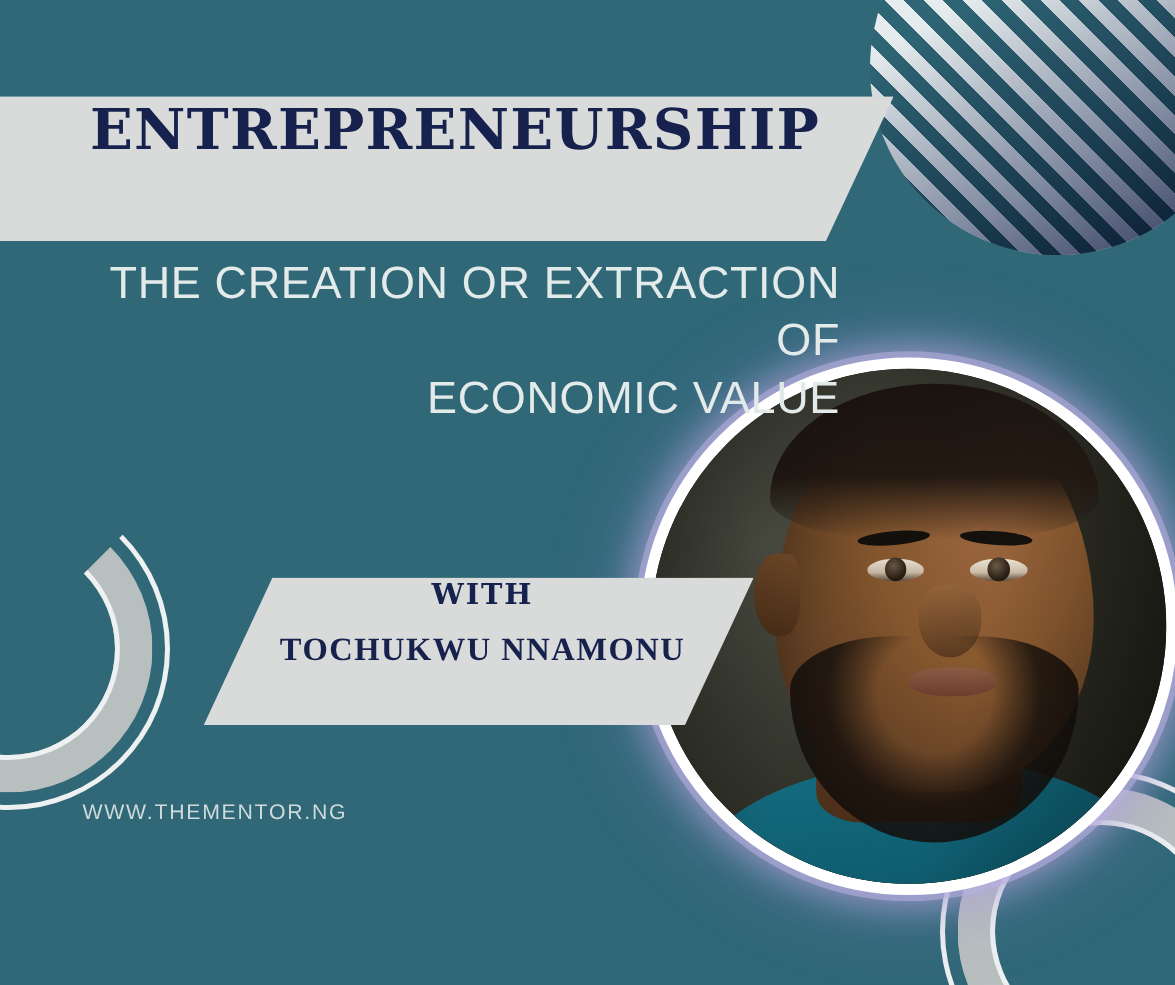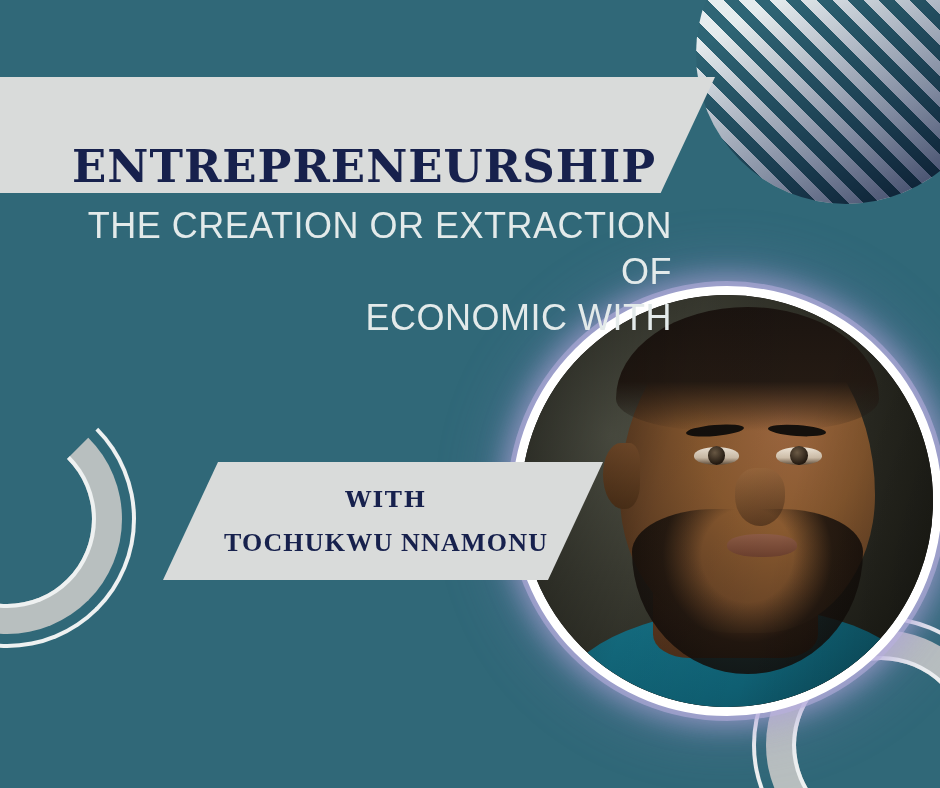--- a/index.html
+++ b/index.html
@@ -164,21 +164,21 @@
   .p-shade {
     position:absolute; inset:0;
     background:linear-gradient(105deg, rgba(0,0,0,0.45) 0%, rgba(0,0,0,0.05) 36%, rgba(0,0,0,0) 62%, rgba(0,0,0,0.30) 100%);
   }
 
   
   .banner {
     position:absolute;
     background:#d9dbda;
     display:flex;
-    align-items:flex-end;
+    align-items:flex-start;
   }
   .banner-title {
     left:0; top:77px;
     width:715px; height:116px;
     clip-path:polygon(0 0, 100% 0, 92.4% 100%, 0 100%);
     padding-left:72px;
   }
   .banner-title .title-text {
     font-family:"DejaVu Serif", serif;
     font-weight:bold;
@@ -201,21 +201,21 @@
     color:#e3eaea;
     text-align:right;
   }
 
   
   .banner-with {
     left:163px; top:462px;
     width:440px; height:118px;
     clip-path:polygon(12.5% 0, 100% 0, 87.5% 100%, 0 100%);
     flex-direction:column;
-    justify-content:center;
+    justify-content:flex-start;
     align-items:center;
     padding-left:6px;
     text-align:center;
   }
   .banner-with .with-word {
     font-family:"DejaVu Serif", serif;
     font-weight:bold;
     font-size:23px;
     letter-spacing:1.5px;
     color:#17214d;
@@ -279,22 +279,23 @@
     <div class="p-lip"></div>
     <div class="p-shade"></div>
   </div>
 
   <div class="banner banner-title">
     <div class="title-text">ENTREPRENEURSHIP</div>
   </div>
 
   <div class="subtitle">
     <div>THE CREATION OR EXTRACTION OF</div>
-    <div>ECONOMIC WITH</div>
+    <div>ECONOMIC VALUE</div>
   </div>
 
   <div class="banner banner-with">
     <div class="with-word">WITH</div>
     <div class="with-name">TOCHUKWU NNAMONU</div>
   </div>
 
+  <div class="website">WWW.THEMENTOR.NG</div>
 
 </div>
 
 </body></html>

